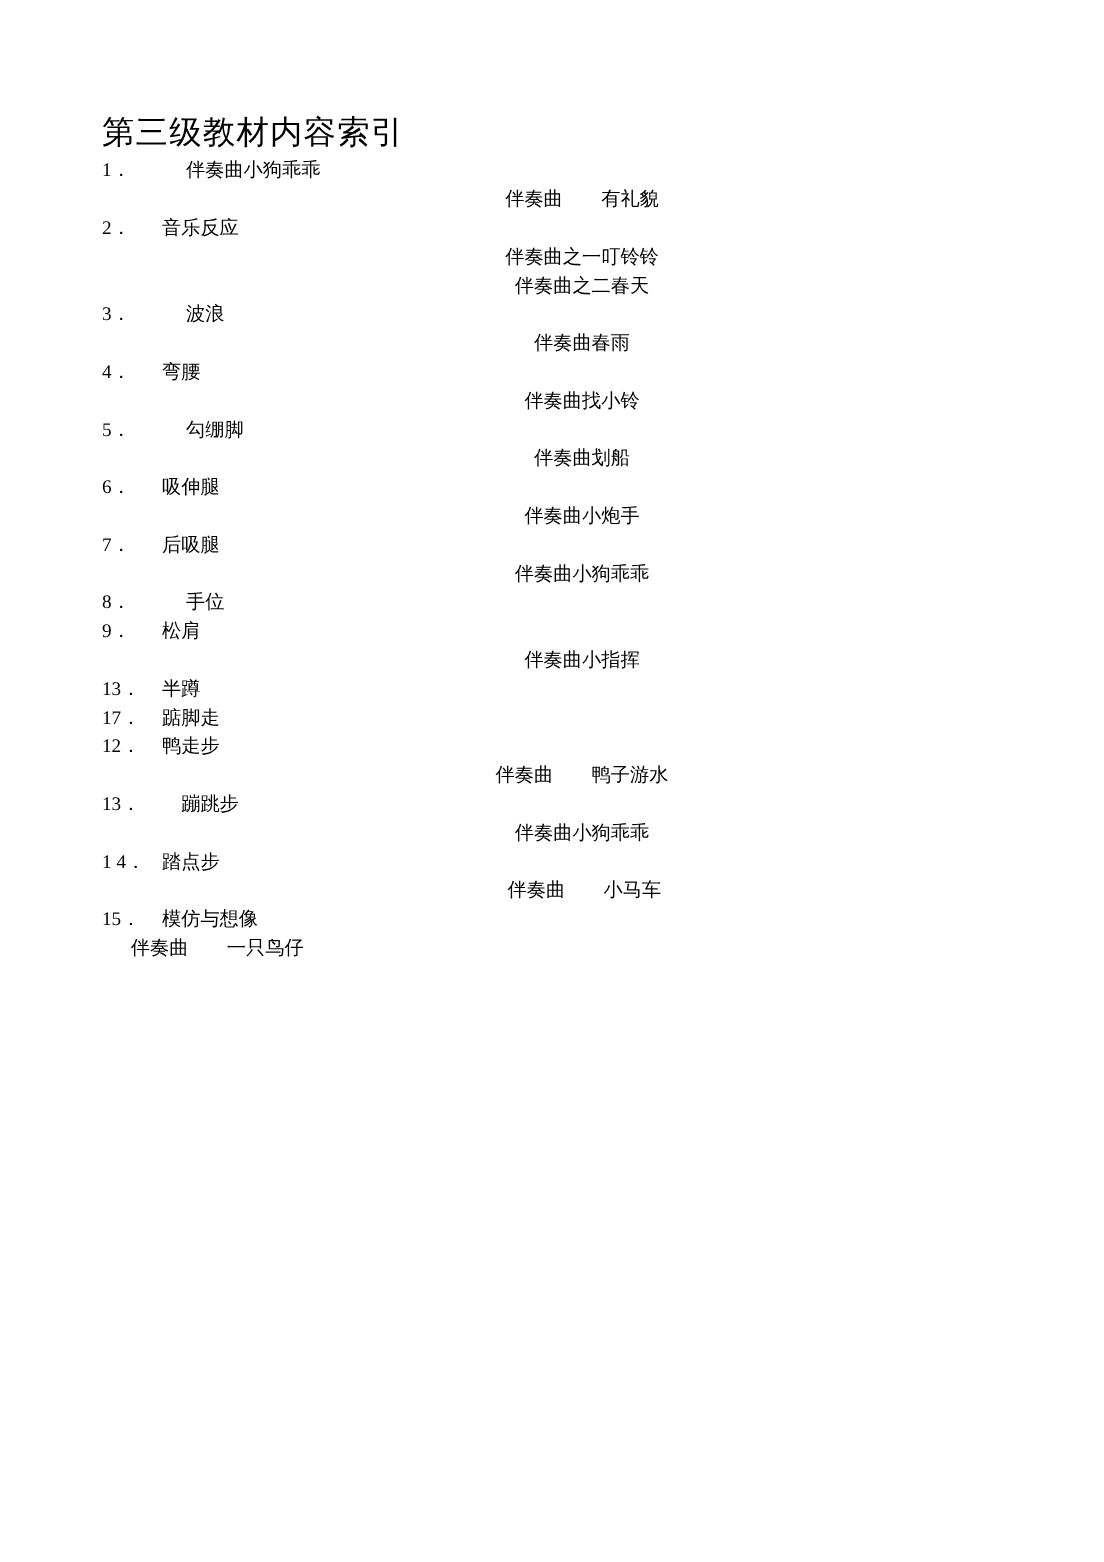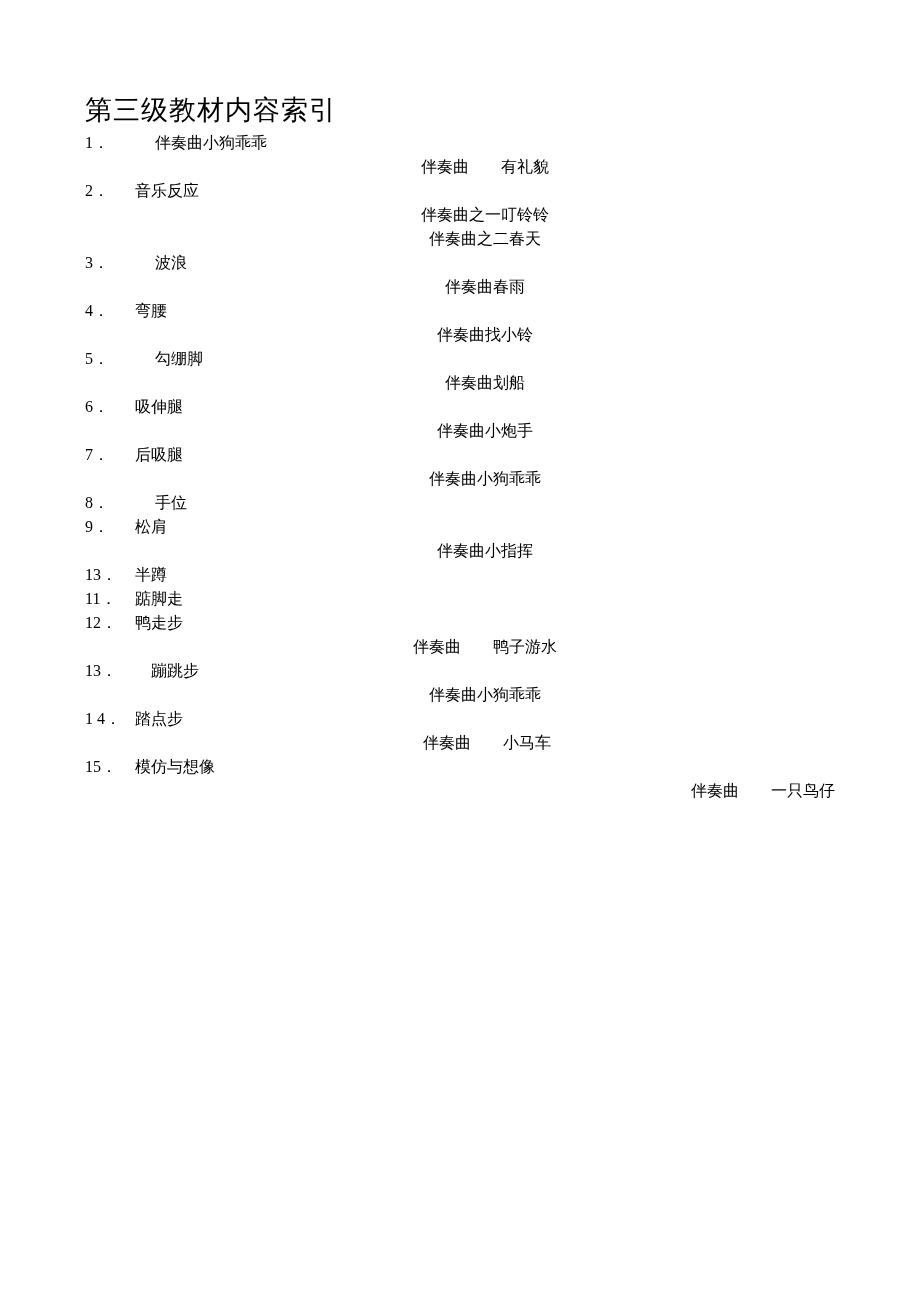--- a/index.html
+++ b/index.html
@@ -33,21 +33,20 @@
       white-space: pre;
     }
     .sub-row {
       padding-left: 50px;
       white-space: pre;
       text-align: center;
     }
     .sub-row-alt {
       padding-left: 24px;
       white-space: pre;
-      text-align: right;
     }
   </style>
 </head>
 <body>
 
 <h1 class="title">第三级教材内容索引</h1>
 
 <div id="content">
     <div class="item-row">
       <span class="item-num">1．</span>
@@ -92,21 +91,21 @@
     <div class="item-row">
       <span class="item-num">9．</span>
       <span class="item-title">松肩</span>
     </div>
     <div class="sub-row">伴奏曲小指挥</div>
     <div class="item-row">
       <span class="item-num">13．</span>
       <span class="item-title">半蹲</span>
     </div>
     <div class="item-row">
-      <span class="item-num">11．</span>
+      <span class="item-num">17．</span>
       <span class="item-title">踮脚走</span>
     </div>
     <div class="item-row">
       <span class="item-num">12．</span>
       <span class="item-title">鸭走步</span>
     </div>
     <div class="sub-row">伴奏曲　　鸭子游水</div>
     <div class="item-row">
       <span class="item-num">13．</span>
       <span class="item-title">    蹦跳步</span>

